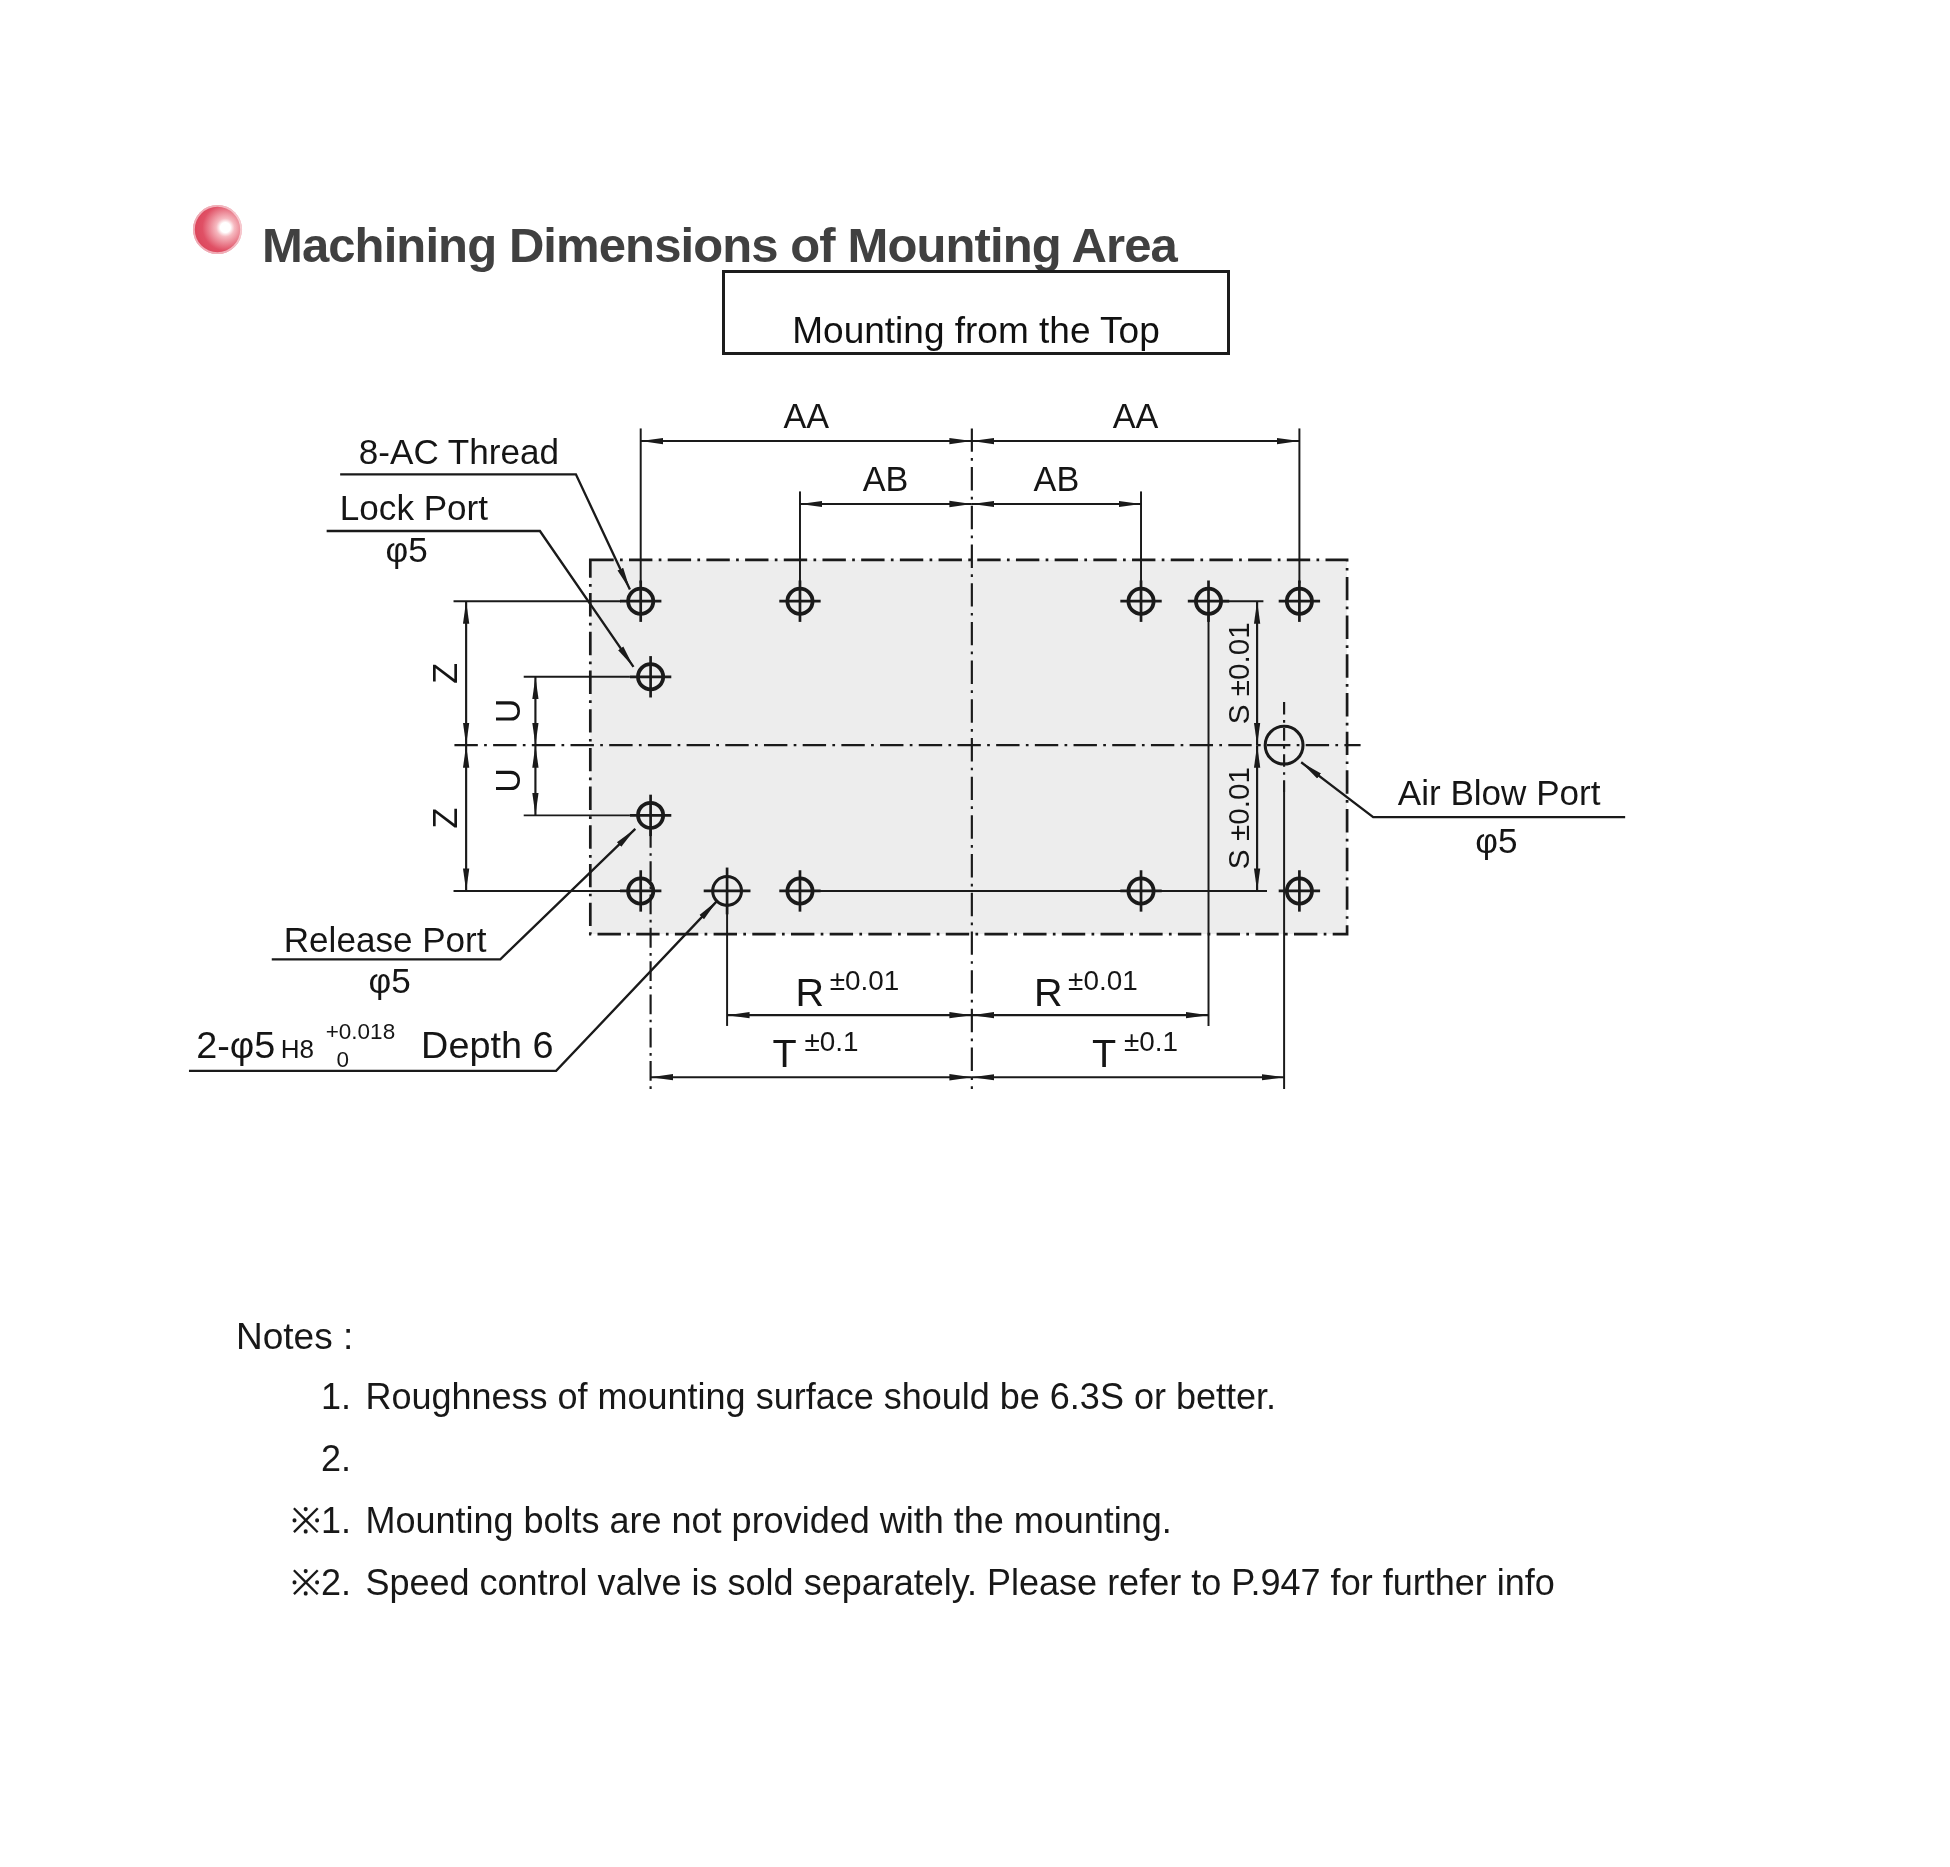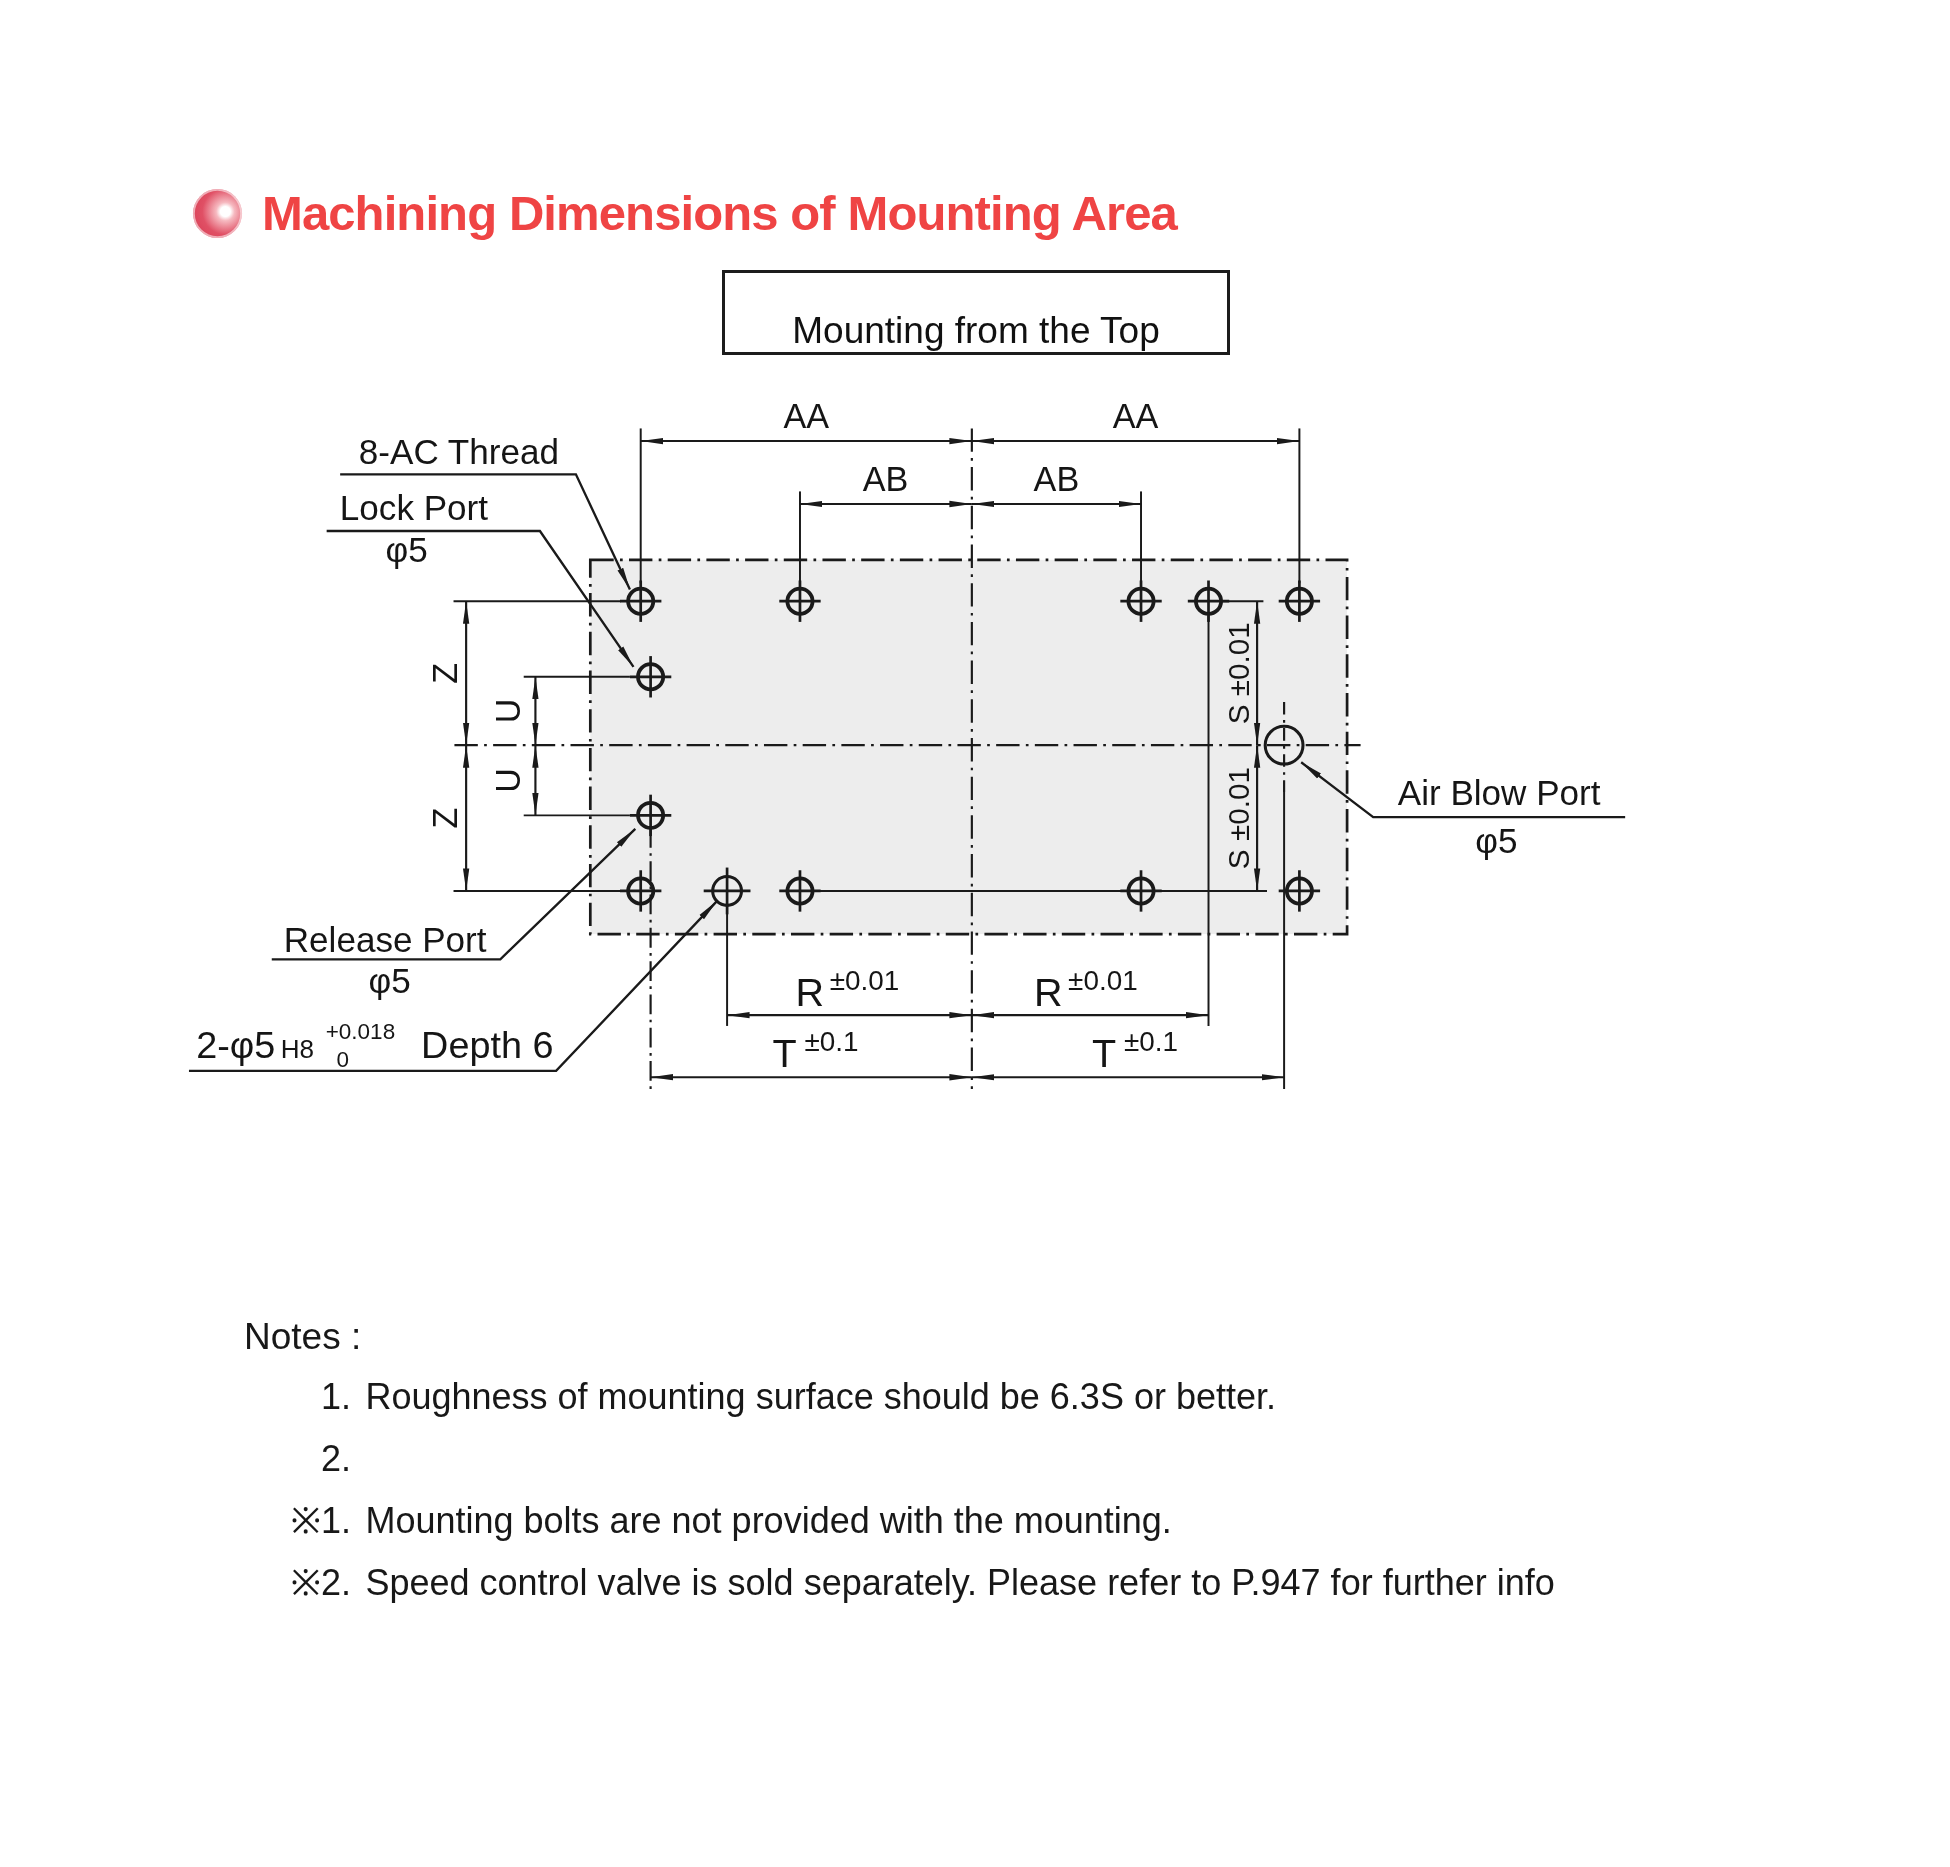--- a/index.html
+++ b/index.html
@@ -4,37 +4,37 @@
 <style>
   html,body{margin:0;padding:0;background:#fff;}
   body{width:1950px;height:1868px;position:relative;overflow:hidden;
        font-family:"Liberation Sans",sans-serif;color:#151515;}
 
   
   .header{position:absolute;left:193px;top:185px;display:flex;align-items:center;gap:20px;}
   .bullet{width:49px;height:49px;border-radius:50%;position:relative;
           background:radial-gradient(circle at 66% 46%, #ffffff 0 12%, #f6b9c0 22%, #e05065 55%, #d63a50 100%);
           box-shadow:inset 0 0 0 1.8px rgba(255,255,255,.55);}
-  .title{font-size:49px;font-weight:bold;letter-spacing:-0.9px;color:#ef4444;white-space:nowrap;}
+  .title{font-size:49px;font-weight:bold;letter-spacing:-0.9px;color:#404040;white-space:nowrap;margin-top:32px;}
 
   
   .viewbox{position:absolute;left:722px;top:270px;width:502px;height:79px;
            border:3.6px solid #1c1c1c;display:flex;align-items:flex-end;justify-content:center;
            background:#fff;}
   .viewbox span{font-size:37px;color:#111;}
 
   
   svg{position:absolute;left:0;top:0;}
   svg text{font-family:"Liberation Sans",sans-serif;fill:#151515;}
   .t25{font-size:25px;} .t29{font-size:29px;} .t31{font-size:31px;}
   .t33{font-size:33px;} .t38{font-size:38px;} .t39{font-size:39px;}
   .t42{font-size:42px;} .t44{font-size:44px;}
 
   
-  .notes-heading{position:absolute;left:244px;top:1316px;font-size:37px;color:#181818;}
+  .notes-heading{position:absolute;left:236px;top:1316px;font-size:37px;color:#181818;}
   .notes-list{position:absolute;left:236px;top:1379px;display:flex;flex-direction:column;gap:26px;}
   .note-row{display:flex;font-size:36px;line-height:36px;color:#181818;}
   .note-num{width:115px;text-align:right;padding-right:14.4px;flex:none;}
   .note-text{white-space:nowrap;}
 </style>
 </head>
 <body>
 
 <div class="header">
   <div class="bullet"></div>

